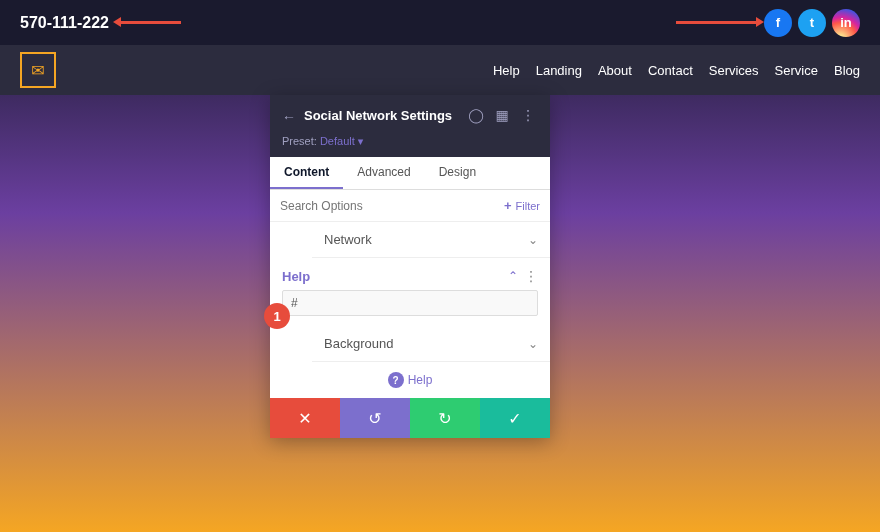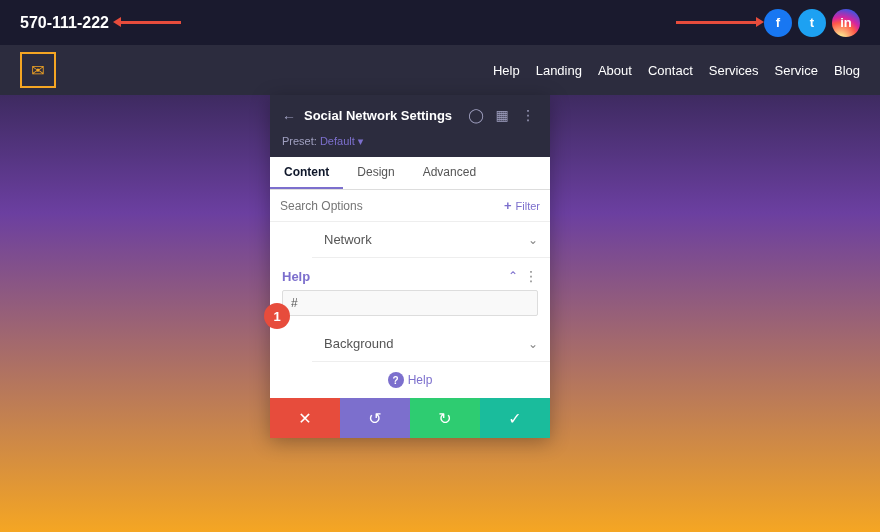--- a/index.html
+++ b/index.html
@@ -411,22 +411,22 @@
           <span class="panel-header-icon">▦</span>
           <span class="panel-header-icon">⋮</span>
         </div>
       </div>
       <div class="panel-preset">
         <span class="panel-preset-text">Preset: <span>Default ▾</span></span>
       </div>
 
       <div class="panel-tabs">
         <div class="panel-tab active">Content</div>
+        <div class="panel-tab">Advanced</div>
         <div class="panel-tab">Design</div>
-        <div class="panel-tab">Advanced</div>
       </div>
 
       <div class="search-bar">
         <input class="search-input" type="text" placeholder="Search Options" style="">
         <button class="filter-btn">
           <span class="filter-plus">+</span>
           <span>Filter</span>
         </button>
       </div>
 

